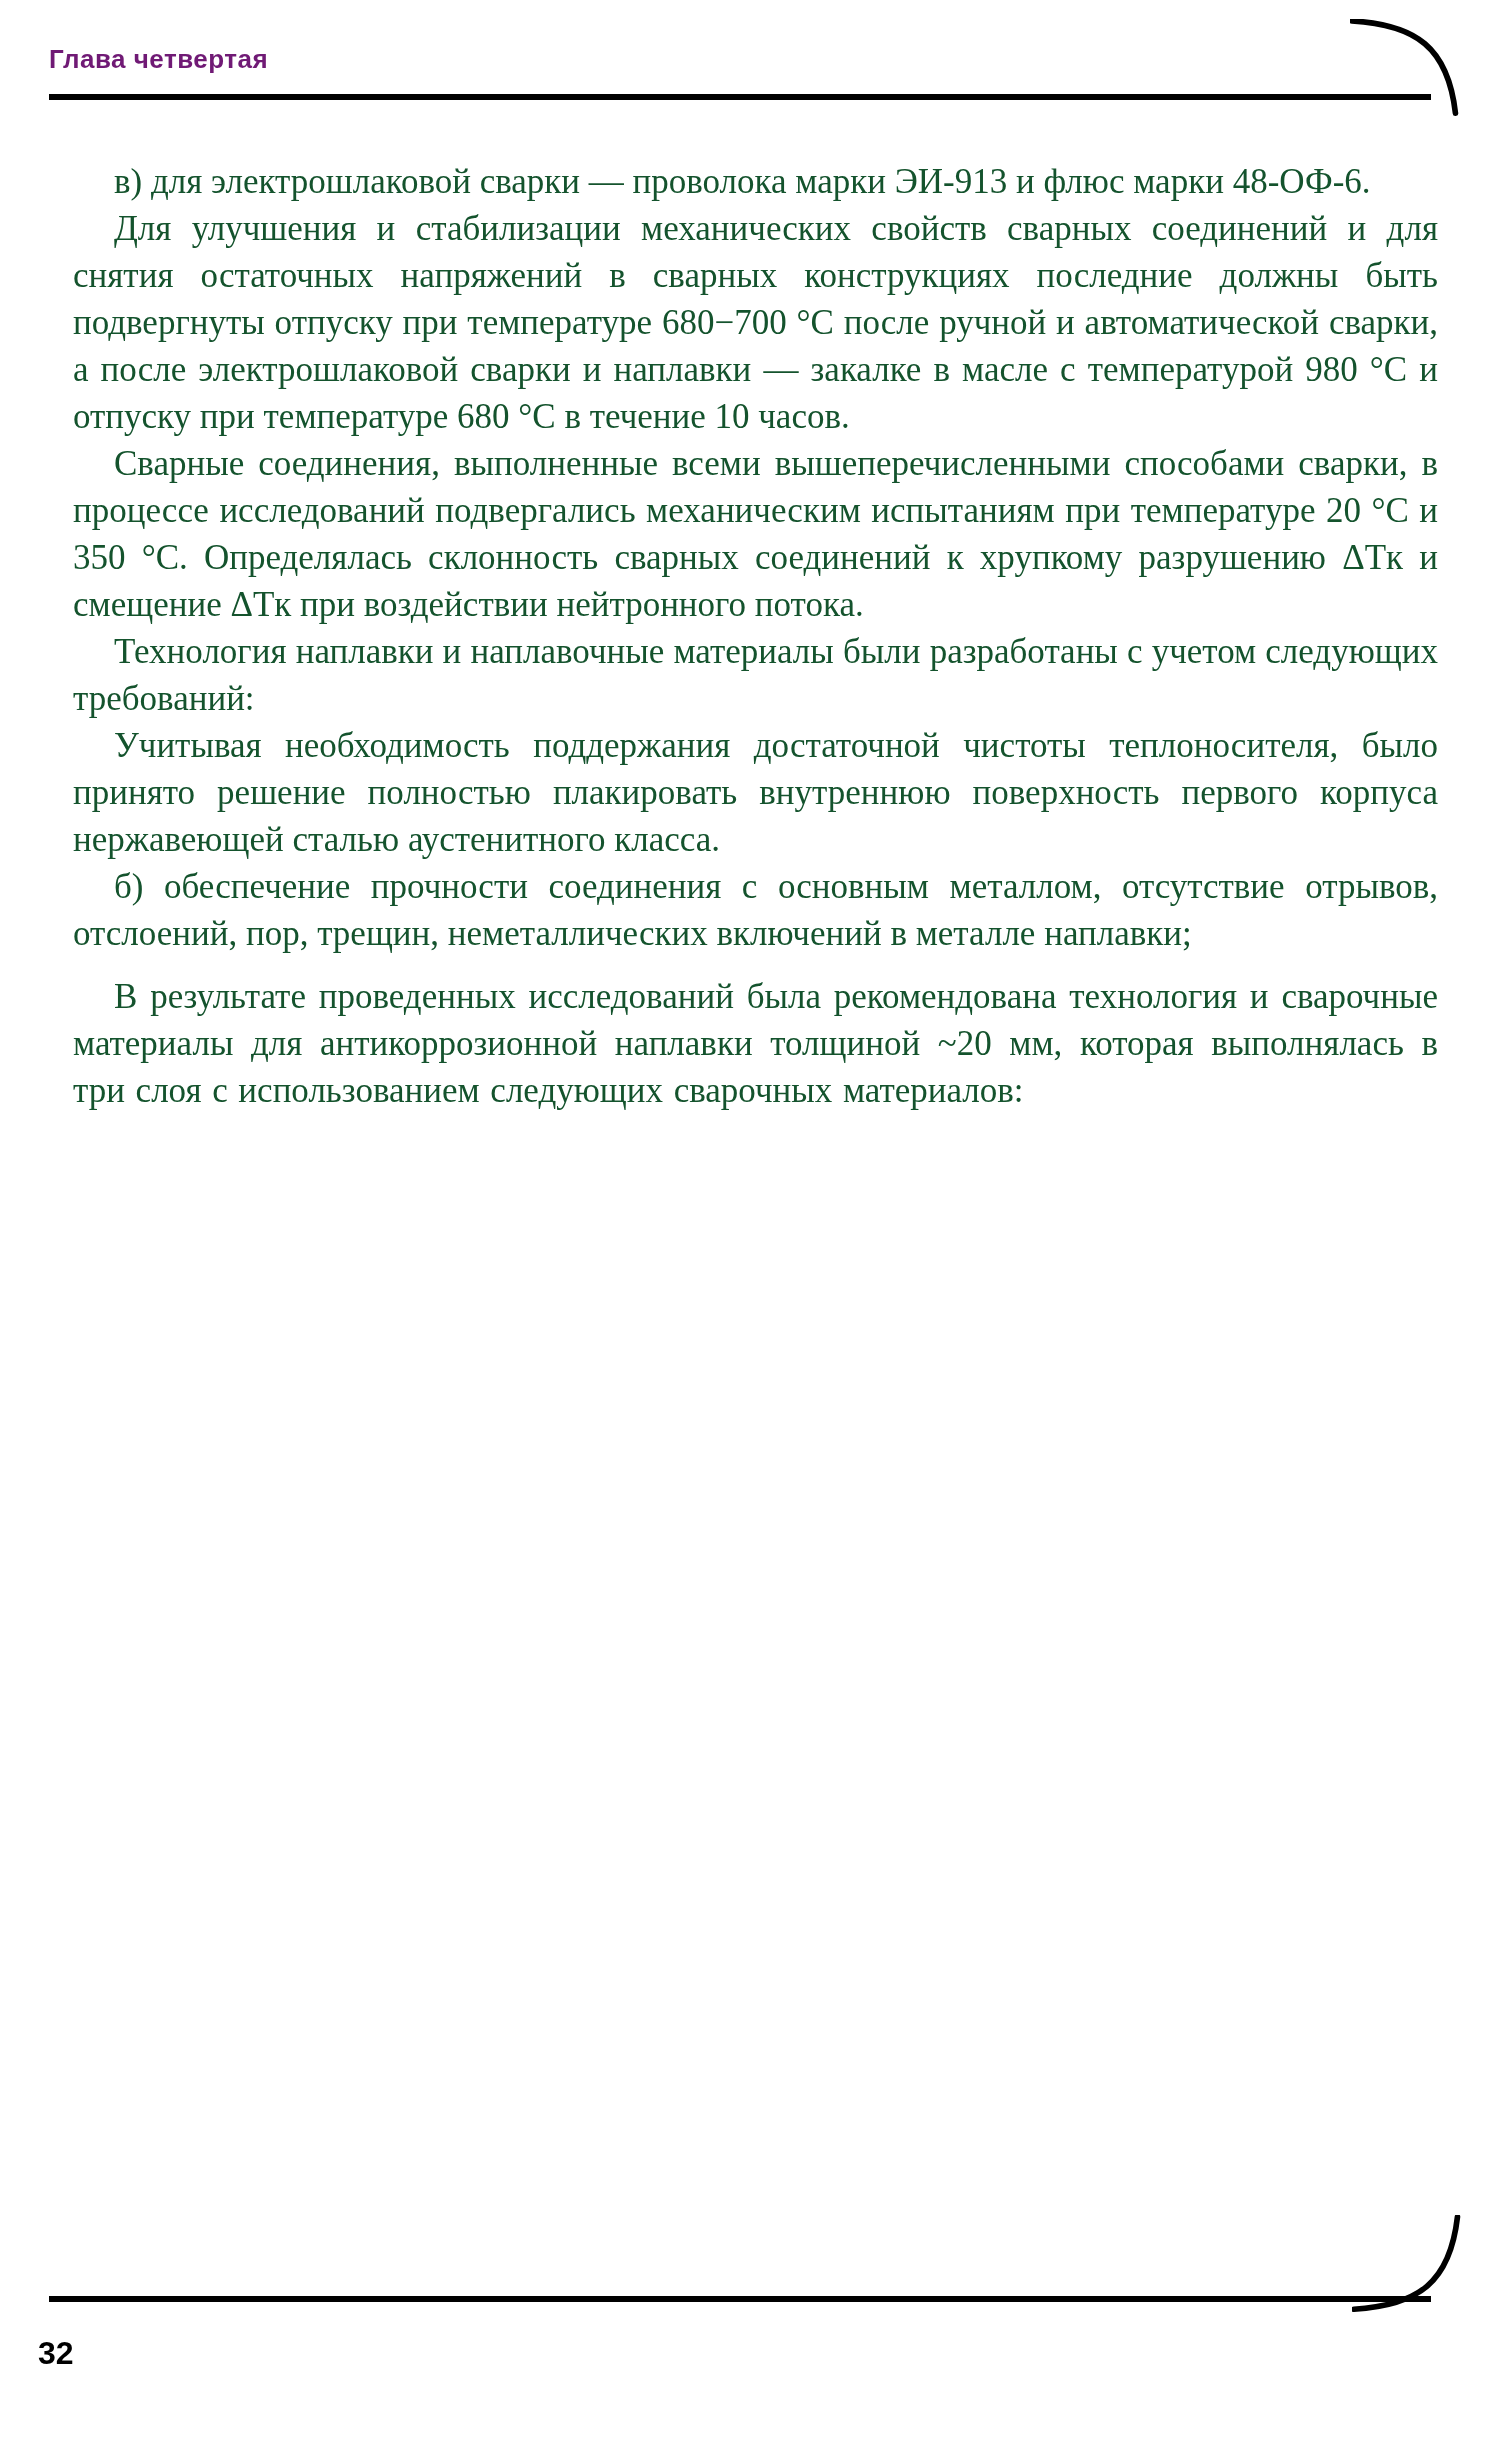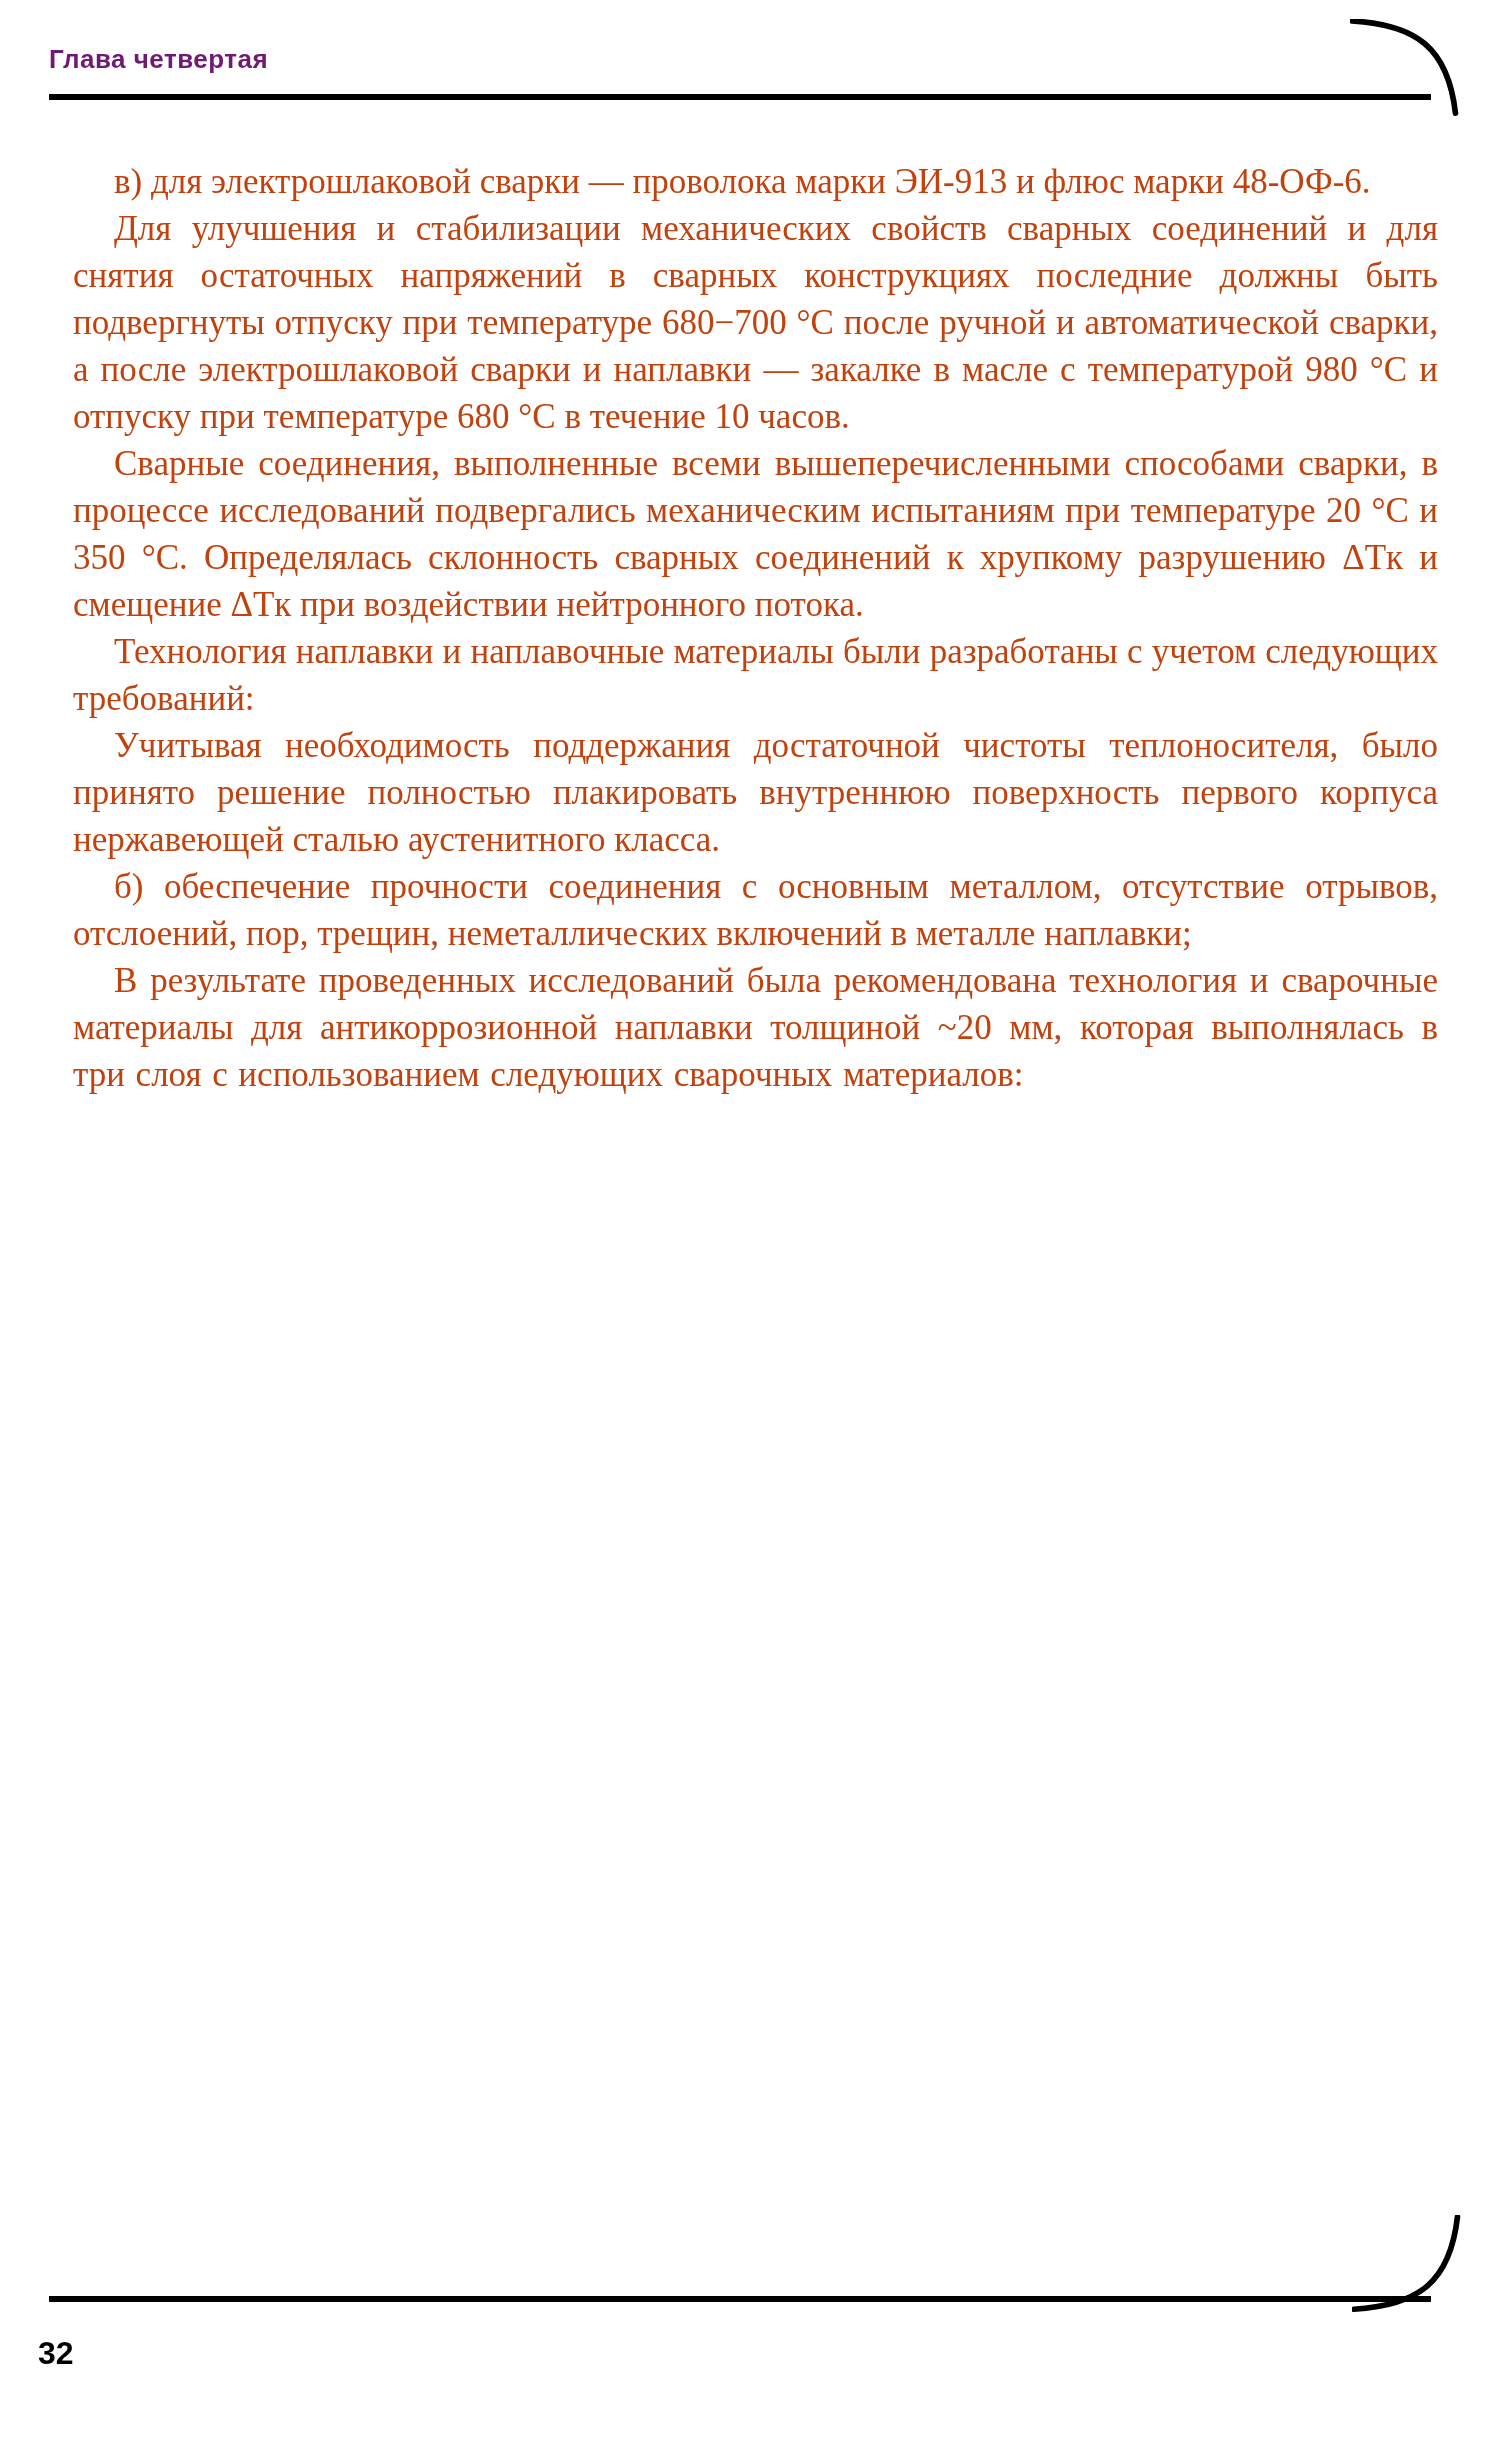--- a/index.html
+++ b/index.html
@@ -91,41 +91,42 @@
     top: 158px;
     width: 1365px;
   }
   p {
     margin: 0;
     font-size: 35px;
     line-height: 47px;
     text-align: justify;
     text-justify: inter-word;
     font-family: "Liberation Serif", serif;
-    color: #c2410c;
+    color: #14532d;
   }
   p.indent {
     text-indent: 41px;
   }
   p.bullet {
     position: relative;
     padding-left: 62px;
     text-indent: 0;
   }
   p.bullet .dot {
     position: absolute;
     left: 7.5px;
     top: 20px;
     width: 14px;
     height: 14px;
     background: #000;
     border-radius: 50%;
   }
   p.loose {
     word-spacing: 1.9px;
+    margin-top: 16px;
   }
 </style>
 </head>
 <body>
 
 <div class="page">
 
   <div class="header">
     <div class="header-title">Глава четвертая</div>
     <div class="header-rule"></div>

